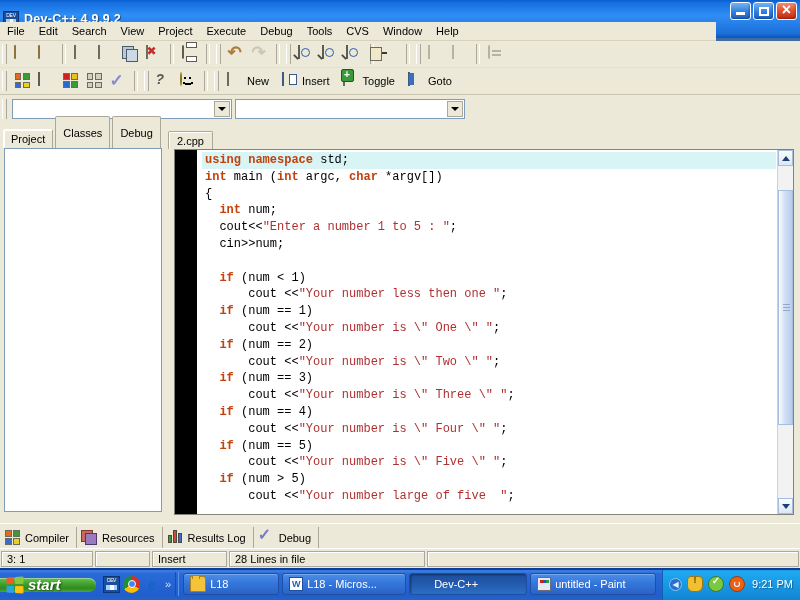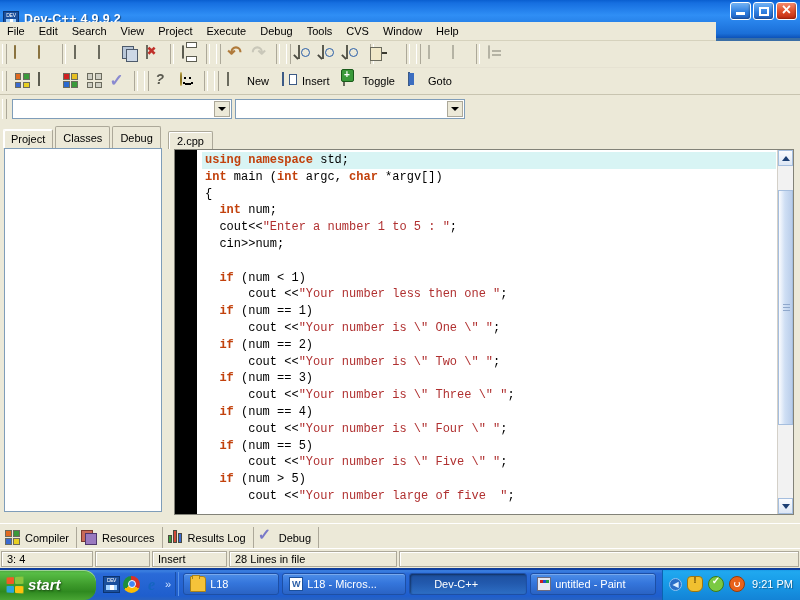--- a/index.html
+++ b/index.html
@@ -149,21 +149,21 @@
   .combo .arrow::after{
     content:"";border-left:4px solid transparent;border-right:4px solid transparent;border-top:4px solid #000;
   }
   .combo .val{font-size:11px;padding-left:4px;color:#000;}
   
   #main{position:absolute;left:0;top:123px;width:800px;height:400px;background:#ece9d8;}
   
   #leftpanel{position:absolute;left:0;top:0;width:168px;height:400px;}
   .tabstrip{position:absolute;left:3px;top:7px;display:flex;align-items:flex-end;height:18px;}
   .tab{
-    height:22px;padding:0 7px;background:#ece9d8;border:1px solid #aca899;
+    height:32px;padding:0 7px;background:#ece9d8;border:1px solid #aca899;
     border-bottom:none;font-size:11px;display:flex;align-items:center;
     box-sizing:border-box;margin-right:2px;color:#000;cursor:default;
     border-radius:2px 2px 0 0;
   }
   .tab.active{height:19px;background:#ece9d8;font-weight:normal;border-color:#fff #aca899 #ece9d8 #fff;
     box-shadow:inset 1px 1px 0 #fff;}
   #projtree{
     position:absolute;left:4px;top:25px;width:158px;height:364px;
     background:#fff;border:1px solid #7f9db9;box-sizing:border-box;
   }
@@ -234,21 +234,21 @@
     box-shadow:inset 1px 1px 0 #fff;
   }
   
   #taskbar{
     position:absolute;left:0;top:568px;width:800px;height:32px;
     background:linear-gradient(to bottom,#2e63c9 0%,#3a7fe0 9%,#2a6ad8 18%,#1f5ecd 88%,#2a63c0 100%);
     display:flex;align-items:center;
   }
   #taskbar::before{content:"";position:absolute;left:0;right:0;top:0;height:2px;background:#0c3d9c;}
   #startbtn{
-    width:96px;height:30px;flex:0 0 auto;margin-top:1px;
+    width:96px;height:14px;flex:0 0 auto;margin-top:1px;
     background:linear-gradient(to bottom,#4aa53c 0%,#58bd46 10%,#3e9c2c 48%,#2f8a20 72%,#49a534 100%);
     border-radius:0 12px 12px 0;display:flex;align-items:center;gap:5px;padding-left:6px;
     box-sizing:border-box;cursor:default;box-shadow:inset 0 1px 0 rgba(255,255,255,.45);
   }
   #startbtn .flag{
     width:17px;height:16px;display:grid;grid-template-columns:1fr 1fr;grid-template-rows:1fr 1fr;
     gap:1.5px;transform:perspective(20px) rotateY(-8deg);
   }
   #startbtn .flag i{display:block;border-radius:1px;}
   #startbtn .flag i:nth-child(1){background:#f05a28;}
@@ -526,24 +526,24 @@
       </span>
       <span>Results Log</span>
     </div>
     <div class="btab">
       <span class="ic"><span class="ic-dbg"></span></span>
       <span>Debug</span>
     </div>
   </div>
 
 <div id="statusbar">
-  <div class="sbc" style="width:92px">3: 4</div>
+  <div class="sbc" style="width:92px">3: 1</div>
   <div class="sbc" style="width:55px"></div>
   <div class="sbc" style="width:75px">Insert</div>
-  <div class="sbc" style="width:168px">28 Lines in file</div>
+  <div class="sbc" style="width:196px">28 Lines in file</div>
   <div class="sbc" style="flex:1"></div>
 </div>
 
 <div id="taskbar">
   <div id="startbtn">
     <span class="flag">
         <i></i>
         <i></i>
         <i></i>
         <i></i>

